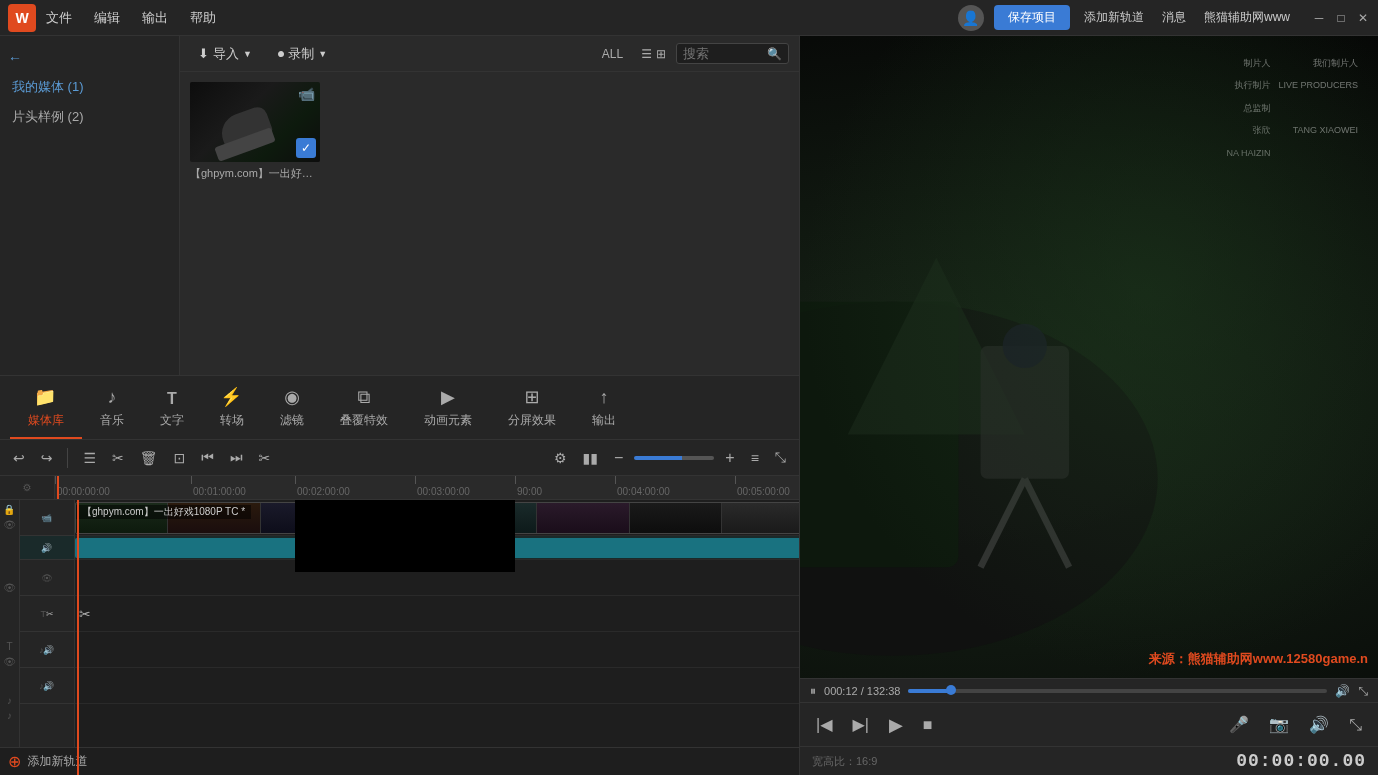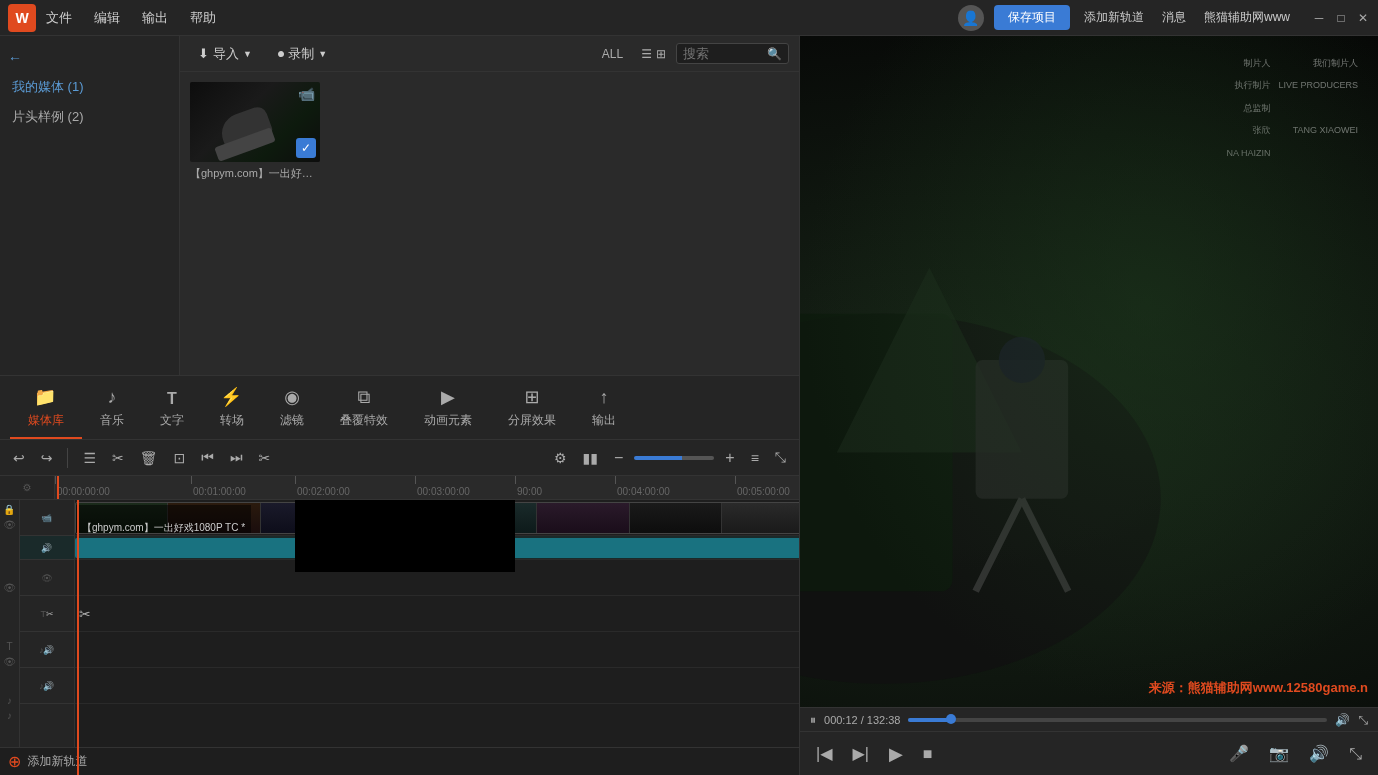--- a/index.html
+++ b/index.html
@@ -361,21 +361,21 @@
       background: #2a2a2a;
       border: 1px solid #444;
       border-radius: 2px;
       overflow: hidden;
       display: flex;
       align-items: center;
     }
     .video-clip .clip-label {
       font-size: 10px;
       color: #ccc;
-      padding: 16px 6px;
+      padding: 0 6px;
       white-space: nowrap;
       position: absolute;
       top: 2px;
       left: 0;
       z-index: 2;
       background: rgba(0,0,0,0.5);
     }
     .clip-thumbnails {
       display: flex;
       height: 100%;
@@ -913,15 +913,19 @@
       <span class="ctrl-btn">▶|</span>
       <span class="ctrl-btn" style="font-size:18px;">▶</span>
       <span class="ctrl-btn">■</span>
       <div class="ctrl-spacer"></div>
       <span class="ctrl-btn">🎤</span>
       <span class="ctrl-btn">📷</span>
       <span class="ctrl-btn">🔊</span>
       <span class="ctrl-btn">⤡</span>
     </div>
 
+    <div style="background:#252525;padding:4px 12px;display:flex;align-items:center;justify-content:space-between;border-top:1px solid #333;">
+      <span class="aspect-label">宽高比：16:9</span>
+      <span class="timecode-display">00:00:00.00</span>
+    </div>
 
   </div>
 </div>
 
 </body></html>

